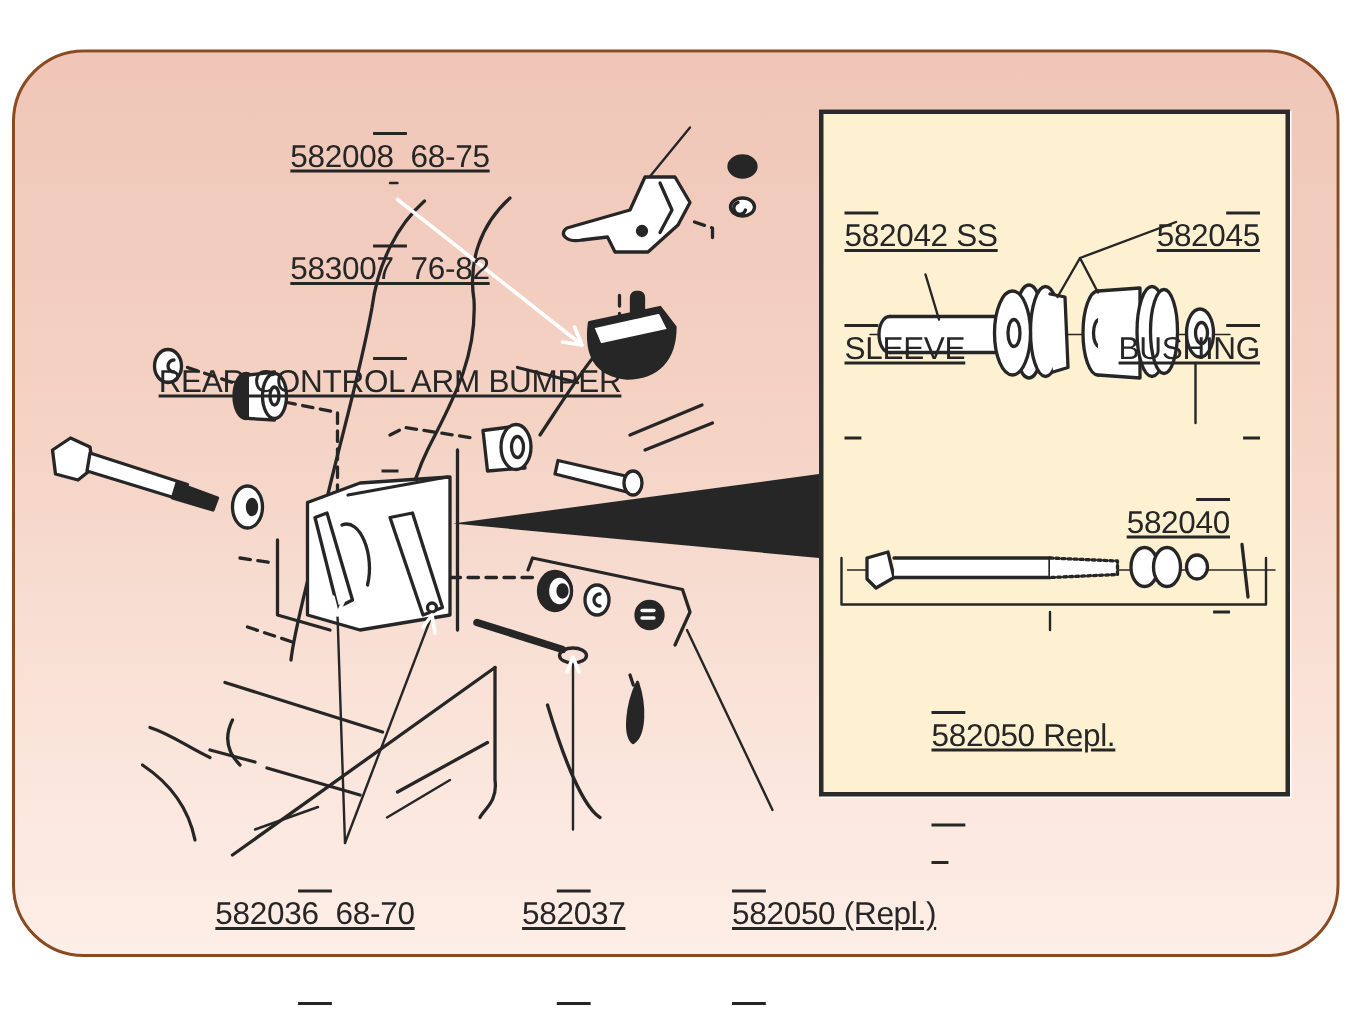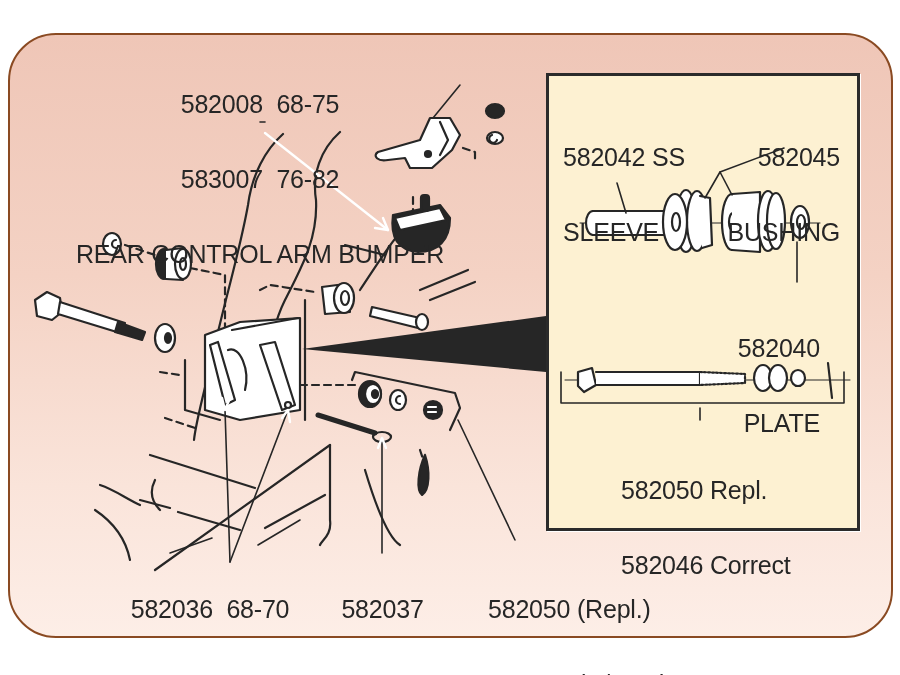--- a/index.html
+++ b/index.html
@@ -5,21 +5,21 @@
   html, body { margin: 0; padding: 0; background: #ffffff; }
   body { width: 900px; height: 675px; position: relative; overflow: hidden;
          font-family: "Liberation Sans", sans-serif; color: #262626; }
   #stage { position: absolute; left: 0; top: 0; width: 900px; height: 675px; }
   .panel { position: absolute; left: 8px; top: 33px; width: 881px; height: 601px;
            border: 2.5px solid #8a4a22; border-radius: 48px;
            background: linear-gradient(180deg, #efc6b7 0%, #f4d2c4 40%, #fae4da 75%, #fdeee7 100%); }
   .inset { position: absolute; left: 546px; top: 73px; width: 308px; height: 452px;
            border: 3px solid #2b2b2b; background: #fdf1d2; box-shadow: 1px 1px 0 #fff; }
   svg { position: absolute; left: 0; top: 0; }
-  .lbl { position: absolute; font-size: 25px; line-height: 25px; white-space: pre; letter-spacing: -0.2px; }
+  .lbl { position: absolute; font-size: 21px; line-height: 25px; white-space: pre; letter-spacing: -0.2px; text-decoration: underline; }
   .lbl div { white-space: pre; }
   .c { text-align: center; }
   .r { text-align: right; }
 </style>
 </head>
 <body>
 
 <div id="stage">
 
   <div class="panel"></div>
@@ -205,26 +205,24 @@
     <div>SLEEVE</div>
   </div>
 
   <div class="lbl r" style="left:700px; top:95px; width:140px;">
     <div>582045</div>
     <div>BUSHING</div>
   </div>
 
   <div class="lbl r" style="left:680px; top:286px; width:140px;">
     <div>582040</div>
-    <div>PLATE</div>
   </div>
 
   <div class="lbl" style="left:621px; top:428px;">
     <div>582050 Repl.</div>
-    <div>582046 Correct</div>
     
   </div>
 
   <div class="lbl c" style="left:130px; top:547px; width:160px;">
     <div>582036  68-70</div>
     <div>582039  71-82</div>
     
   </div>
 
   <div class="lbl c" style="left:325px; top:547px; width:115px;">

